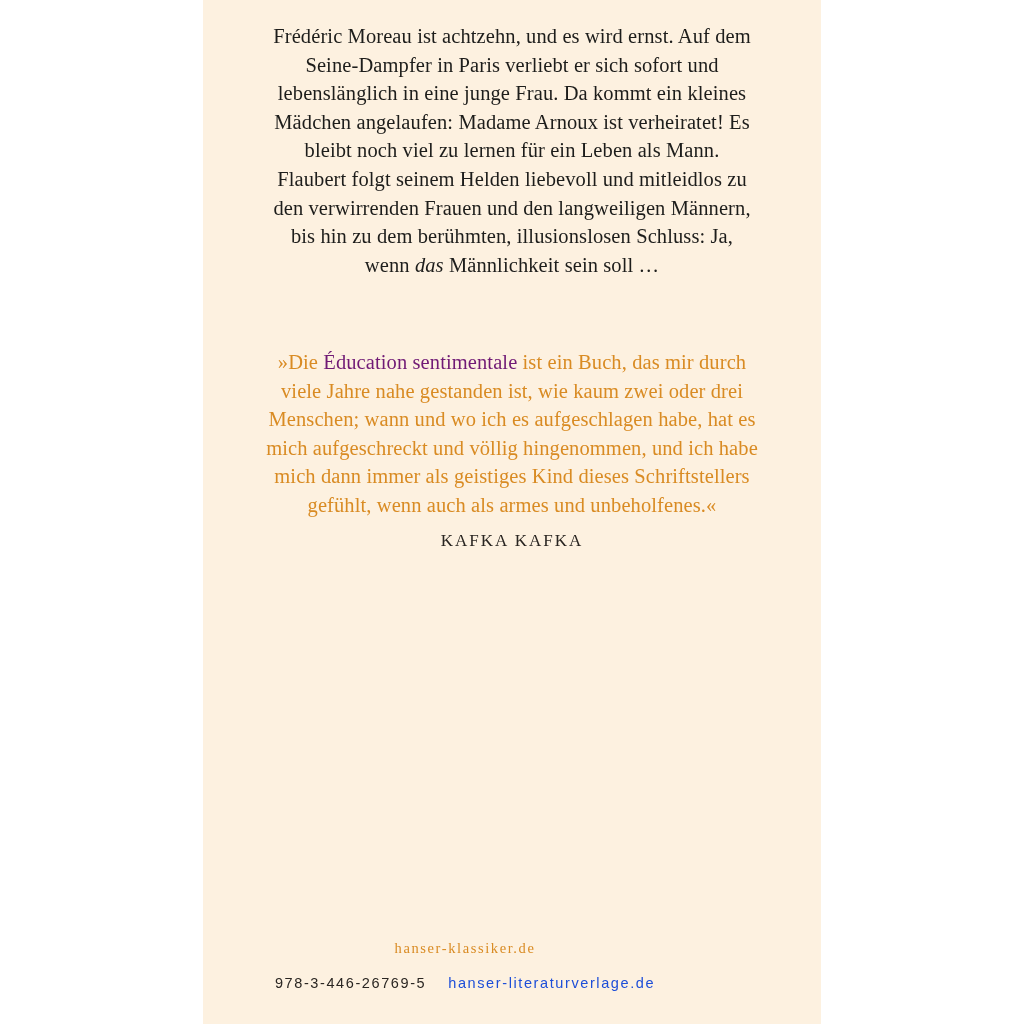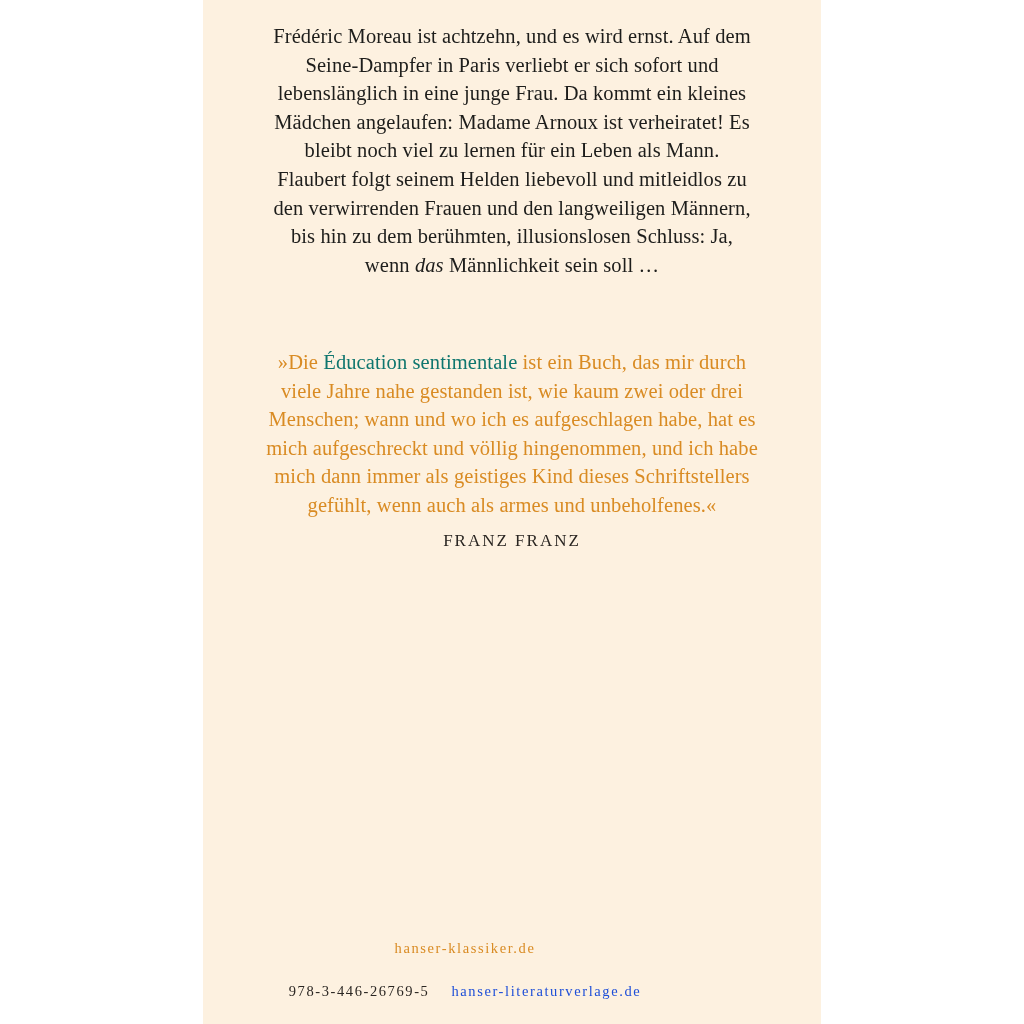--- a/index.html
+++ b/index.html
@@ -51,21 +51,21 @@
     text-align: center;
   }
   .quote {
     font-size: 20.5px;
     line-height: 28.6px;
     color: #d98b23;
     font-family: "Liberation Serif", serif;
     letter-spacing: 0.1px;
   }
   .quote .work {
-    color: #0f766e;
+    color: #701a75;
   }
   .attribution {
     margin-top: 11px;
     font-size: 17px;
     letter-spacing: 2.0px;
     color: #2a2622;
     font-family: "Liberation Serif", serif;
     text-align: center;
   }
   .footer {
@@ -75,25 +75,25 @@
     width: 524px;
     text-align: center;
   }
   .footer-site {
     font-size: 14.5px;
     letter-spacing: 1.6px;
     color: #d98b23;
     font-family: "Liberation Serif", serif;
   }
   .footer-row {
-    margin-top: 26px;
+    margin-top: 18px;
     font-size: 14.5px;
     letter-spacing: 1.6px;
     color: #d98b23;
-    font-family: Liberation Serif, serif;
+    font-family: Liberation Sans, sans-serif;
     display: flex;
     justify-content: center;
     gap: 22px;
   }
   .footer-isbn {
     color: #2a2622;
   }
   .footer-publisher {
     color: #1d4ed8;
   }
@@ -105,21 +105,21 @@
   <div class="content">
 
     <div class="blurb">
       <span>Frédéric Moreau ist achtzehn, und es wird ernst. Auf dem Seine-Dampfer in Paris verliebt er sich sofort und lebenslänglich in eine junge Frau. Da kommt ein kleines Mädchen angelaufen: Madame Arnoux ist verheiratet! Es bleibt noch viel zu lernen für ein Leben als Mann. Flaubert folgt seinem Helden liebevoll und mitleidlos zu den verwirrenden Frauen und den langweiligen Männern, bis hin zu dem berühmten, illusionslosen Schluss: Ja, wenn </span><em>das</em><span> Männlichkeit sein soll …</span>
     </div>
 
     <div class="quote-block">
       <div class="quote">
         <span>»Die </span><span class="work">Éducation sentimentale</span><span> ist ein Buch, das mir durch viele Jahre nahe gestanden ist, wie kaum zwei oder drei Menschen; wann und wo ich es aufgeschlagen habe, hat es mich aufgeschreckt und völlig hingenommen, und ich habe mich dann immer als geistiges Kind dieses Schriftstellers gefühlt, wenn auch als armes und unbeholfenes.«</span>
       </div>
-      <div class="attribution">FRANZ FRANZ</div>
+      <div class="attribution">KAFKA KAFKA</div>
     </div>
 
     <div class="footer">
       <div class="footer-site">hanser-klassiker.de</div>
       <div class="footer-row">
         <span class="footer-isbn">978-3-446-26769-5</span>
         <span class="footer-publisher">hanser-literaturverlage.de</span>
       </div>
     </div>
 

